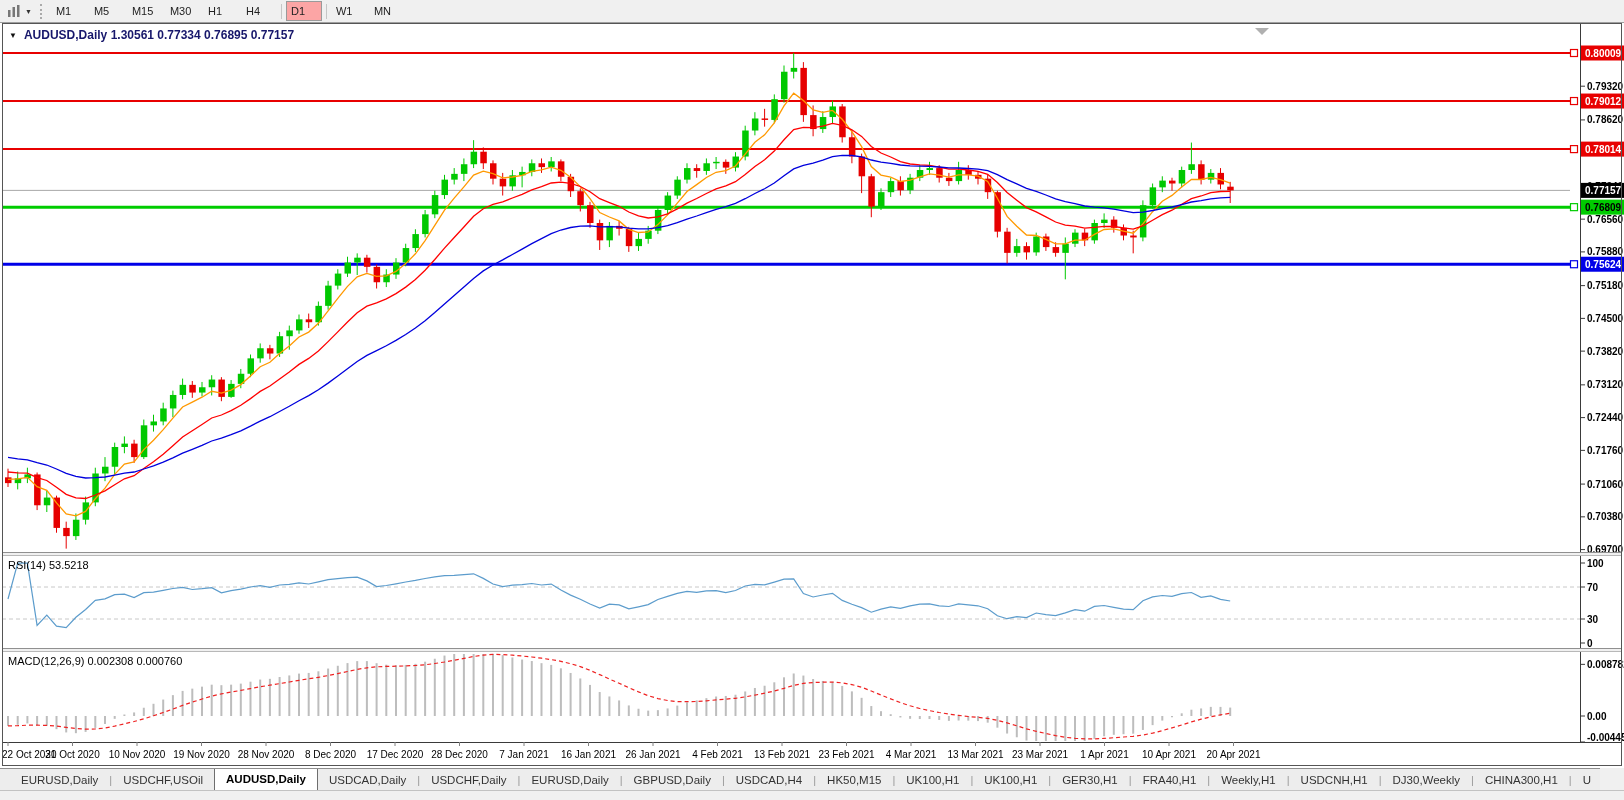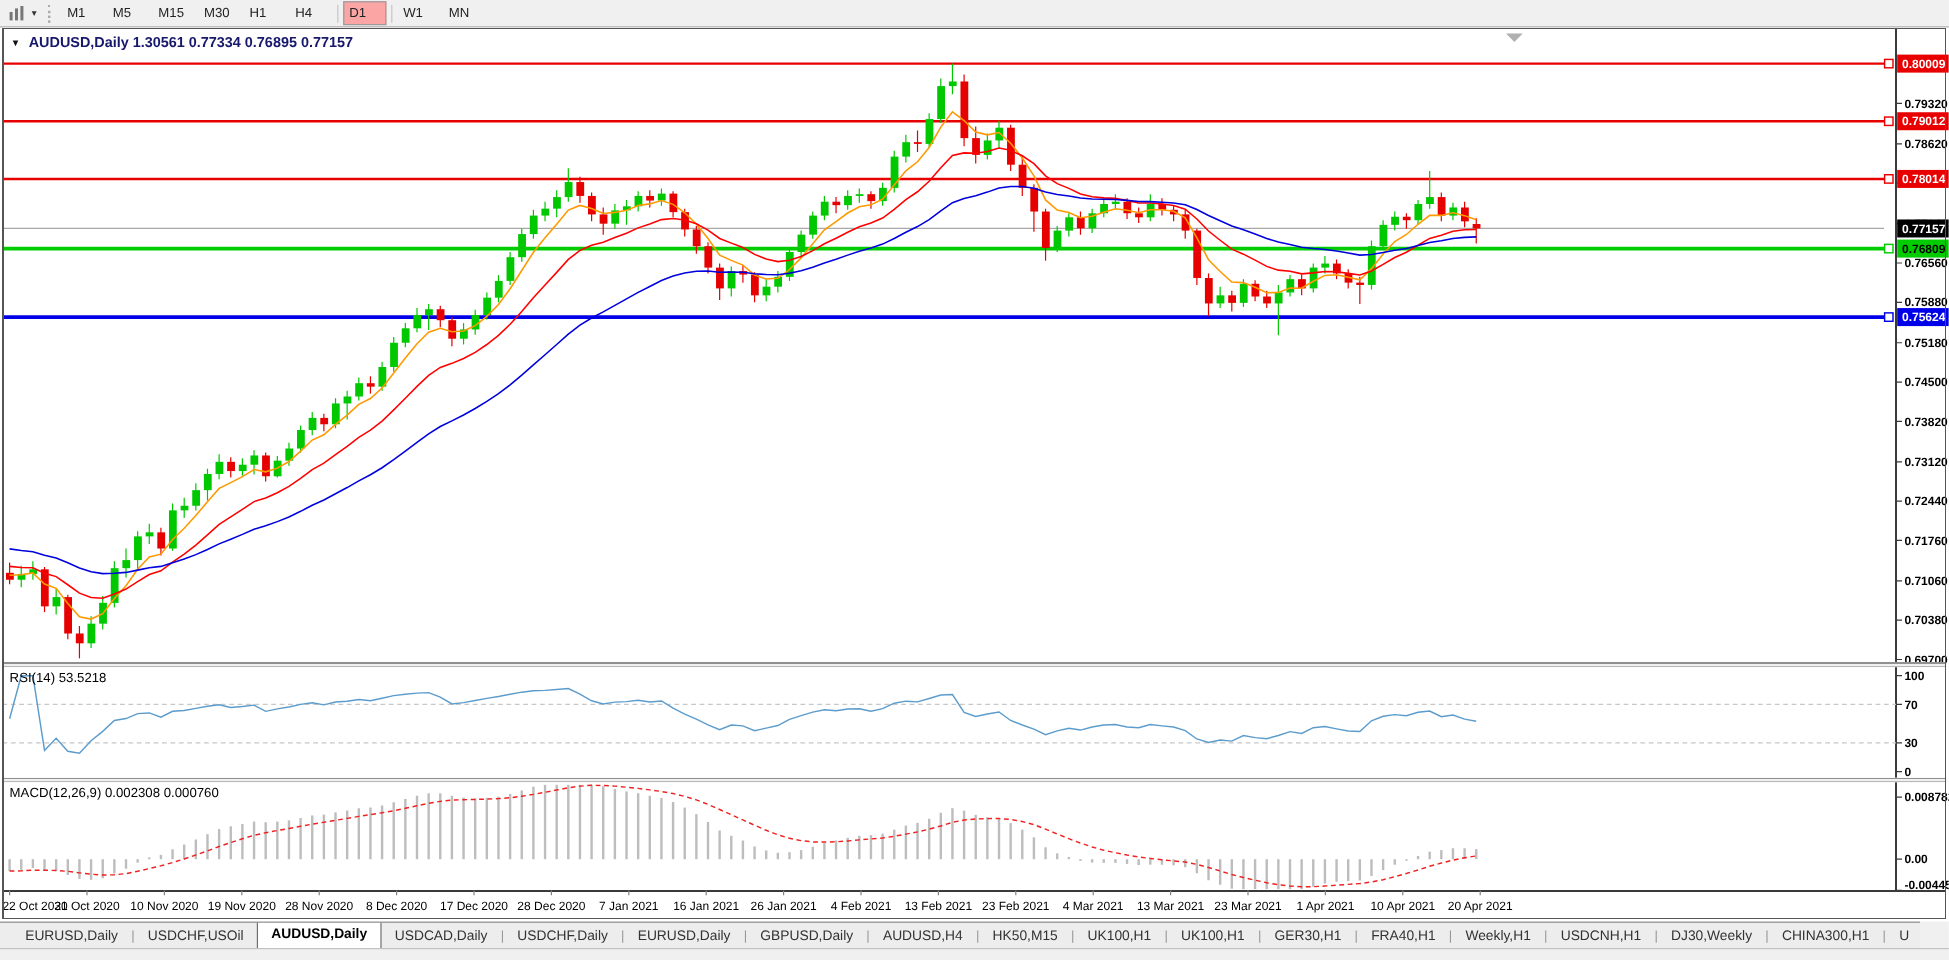--- a/index.html
+++ b/index.html
@@ -600,21 +600,21 @@
     <div class="tab">USDCHF,USOil</div>
     <div class="tab active">AUDUSD,Daily</div>
     <div class="tab">USDCAD,Daily</div>
     <span class="tab-sep">|</span>
     <div class="tab">USDCHF,Daily</div>
     <span class="tab-sep">|</span>
     <div class="tab">EURUSD,Daily</div>
     <span class="tab-sep">|</span>
     <div class="tab">GBPUSD,Daily</div>
     <span class="tab-sep">|</span>
-    <div class="tab">AUDUSD,H4</div>
+    <div class="tab">USDCAD,H4</div>
     <span class="tab-sep">|</span>
     <div class="tab">HK50,M15</div>
     <span class="tab-sep">|</span>
     <div class="tab">UK100,H1</div>
     <span class="tab-sep">|</span>
     <div class="tab">UK100,H1</div>
     <span class="tab-sep">|</span>
     <div class="tab">GER30,H1</div>
     <span class="tab-sep">|</span>
     <div class="tab">FRA40,H1</div>

